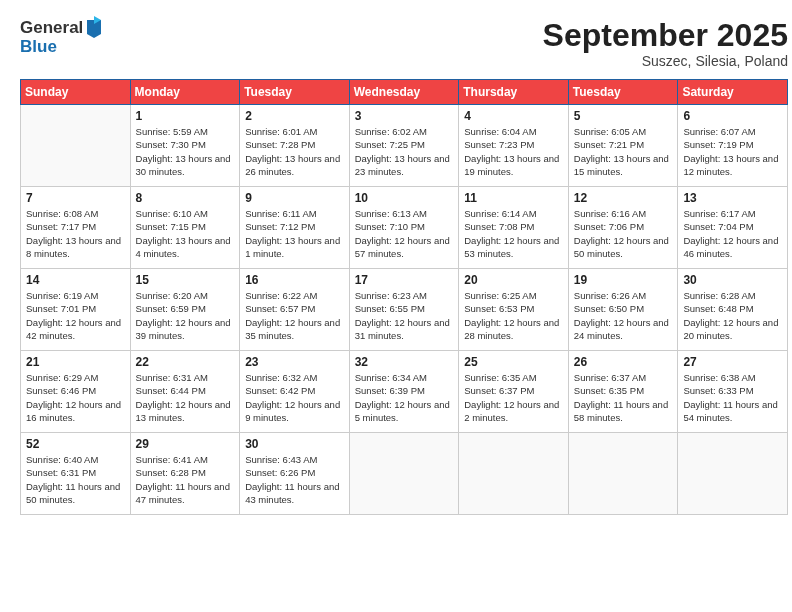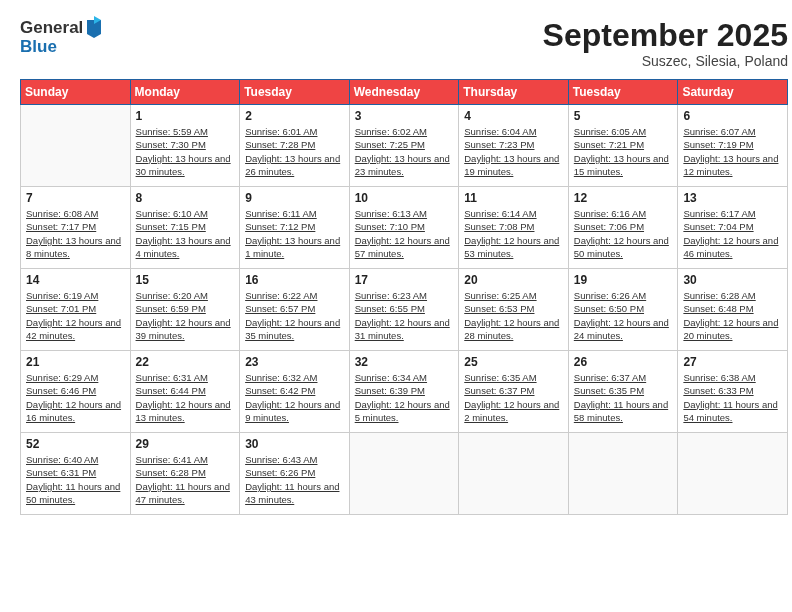--- a/index.html
+++ b/index.html
@@ -87,21 +87,20 @@
       font-size: 12px;
       font-weight: bold;
       color: #222;
       display: block;
       margin-bottom: 2px;
     }
     .day-info {
       font-size: 9.5px;
       color: #333;
       line-height: 1.4;
-      text-decoration: underline;
     }
     .empty-cell {
       background: #f9f9f9;
     }
   </style>
 </head>
 <body>
 
 <div class="page">
   <div class="header">

